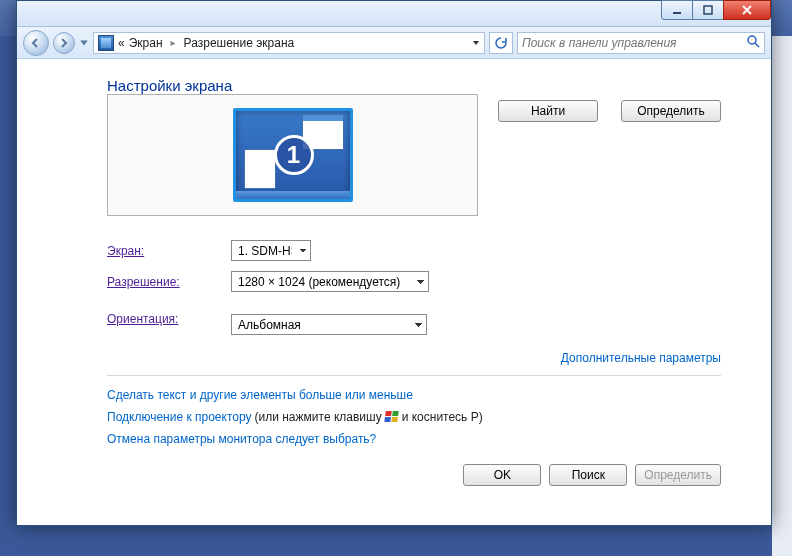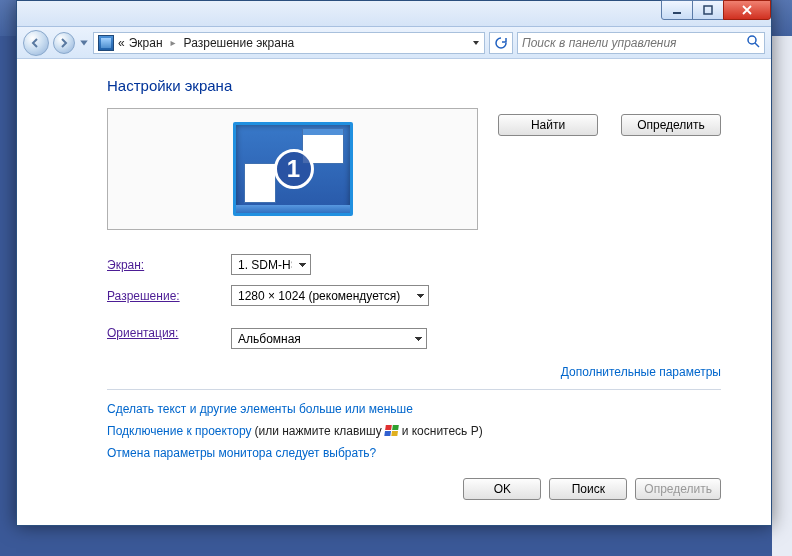--- a/index.html
+++ b/index.html
@@ -35,21 +35,21 @@
 .bc-end svg { width: 8px; height: 8px; }
 .refresh-btn { width: 24px; height: 22px; border: 1px solid #a8c0dc; background: #fff; display: flex; align-items: center; justify-content: center; color: #2060c0; }
 .refresh-btn svg { width: 14px; height: 14px; }
 .search-box { flex: 1; height: 22px; border: 1px solid #a8c0dc; background: #fff; display: flex; align-items: center; padding: 0 4px; }
 .search-box input { flex: 1; border: none; outline: none; font-size: 12px; font-style: italic; color: #701a75; font-family: inherit; }
 .search-box .mag { color: #2060c0; }
 .search-box .mag svg { width: 14px; height: 14px; }
 
 
 .content { padding: 18px 50px 14px 90px; }
-.heading { color: #003399; font-size: 15px; font-weight: normal; margin-bottom: 14px; }
+.heading { color: #003399; font-size: 15px; font-weight: normal; }
 
 .preview-row { display: flex; align-items: flex-start; gap: 20px; margin-bottom: 24px; }
 .preview-box { border: 1px solid #b0b0b0; background: #fafafa; width: 492px; height: 122px; display: flex; align-items: center; justify-content: center; position: relative; }
 .monitor { width: 120px; height: 94px; border: 3px solid #2090e0; background: linear-gradient(#3878c8, #2858a8); border-radius: 2px; position: relative; box-shadow: inset 0 0 6px rgba(0,0,0,0.4); display: flex; align-items: center; justify-content: center; }
 .mon-win1 { position: absolute; right: 6px; top: 3px; width: 42px; height: 36px; background: #fff; border: 1px solid #4070b0; }
 .mon-win1::before { content: ""; position: absolute; top: 0; left: 0; right: 0; height: 6px; background: #5090d8; }
 .mon-win2 { position: absolute; left: 8px; bottom: 10px; width: 32px; height: 40px; background: #fff; border: 1px solid #4070b0; }
 .mon-taskbar { position: absolute; bottom: 0; left: 0; right: 0; height: 8px; background: linear-gradient(#5898e0, #3070c0); }
 .mon-num { position: absolute; width: 40px; height: 40px; border: 3px solid #fff; border-radius: 50%; background: rgba(40,80,160,0.85); color: #fff; font-size: 24px; font-weight: bold; display: flex; align-items: center; justify-content: center; left: 38px; top: 24px; }
 .side-btns { display: flex; flex-direction: row; gap: 23px; padding-top: 6px; align-items: flex-end; }

